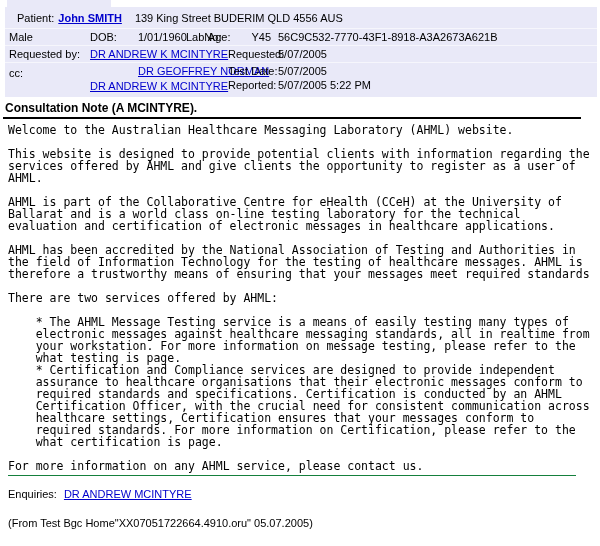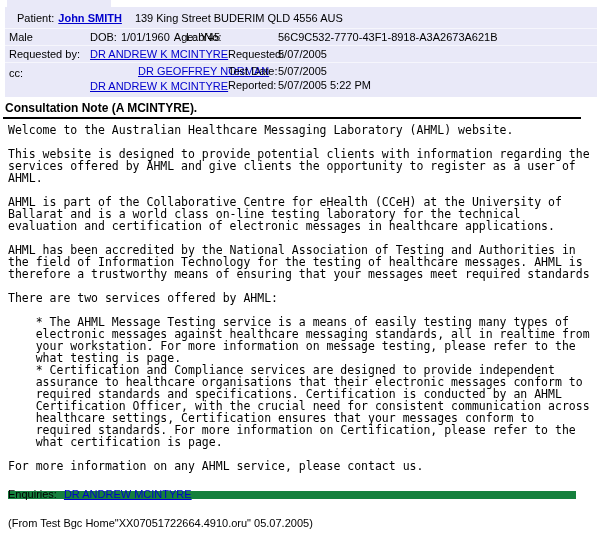--- a/index.html
+++ b/index.html
@@ -33,37 +33,37 @@
 
   .row-cc .c1 { top: 4px; }
   .stack { line-height: 15px; padding-top: 1px; }
   .date-line { position: relative; height: 15px; line-height: 15px; }
   .date-line:first-child { padding-top: 1px; }
   .date-line .c3d, .date-line .c4 { top: auto; }
 
   a.lnk { color: #0000CC; text-decoration: underline; cursor: pointer; }
   .patient-name { font-weight: bold; margin-left: 4px; }
   .patient-address { margin-left: 13px; }
-  .dob-group { display: inline-flex; gap: 4px; white-space: nowrap; }
+  .dob-group { display: inline-flex; gap: 21px; white-space: nowrap; }
 
   .note-title {
     margin: 4px 0 0 5px;
     font-size: 12px; font-weight: bold; line-height: 14px;
   }
   .rule {
     margin: 2px 3px 0 3px; height: 2px; background: #000000;
   }
 
   .body-text {
     margin: 5px 8px 0 8px;
     font-family: "DejaVu Sans Mono", monospace;
     font-size: 11.5px; line-height: 12px;
     white-space: pre; color: #000000;
-    border-bottom: 8px solid #15803d;
-    padding-bottom: 19px;
+    border-bottom: 1px solid #15803d;
+    padding-bottom: 3px;
   }
 
   .enquiries {
     position: absolute; left: 8px; top: 488px;
     font-size: 11px; line-height: 13px;
   }
   .enquiries .lnk { margin-left: 7px; }
 
   .footer-line {
     position: absolute; left: 8px; top: 517px;

